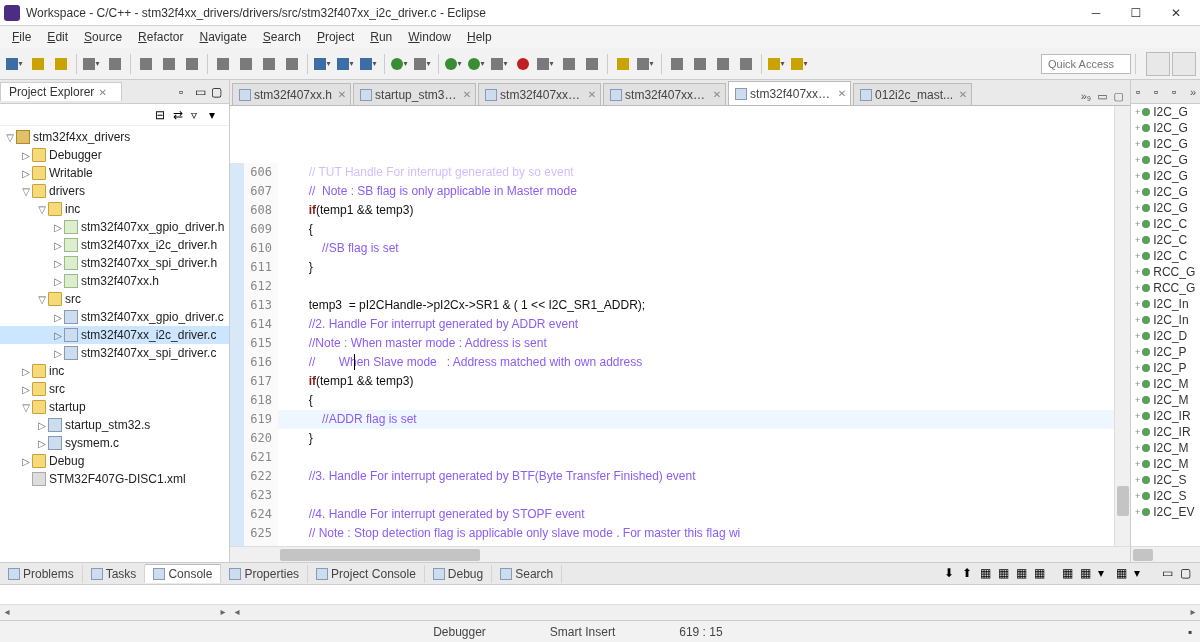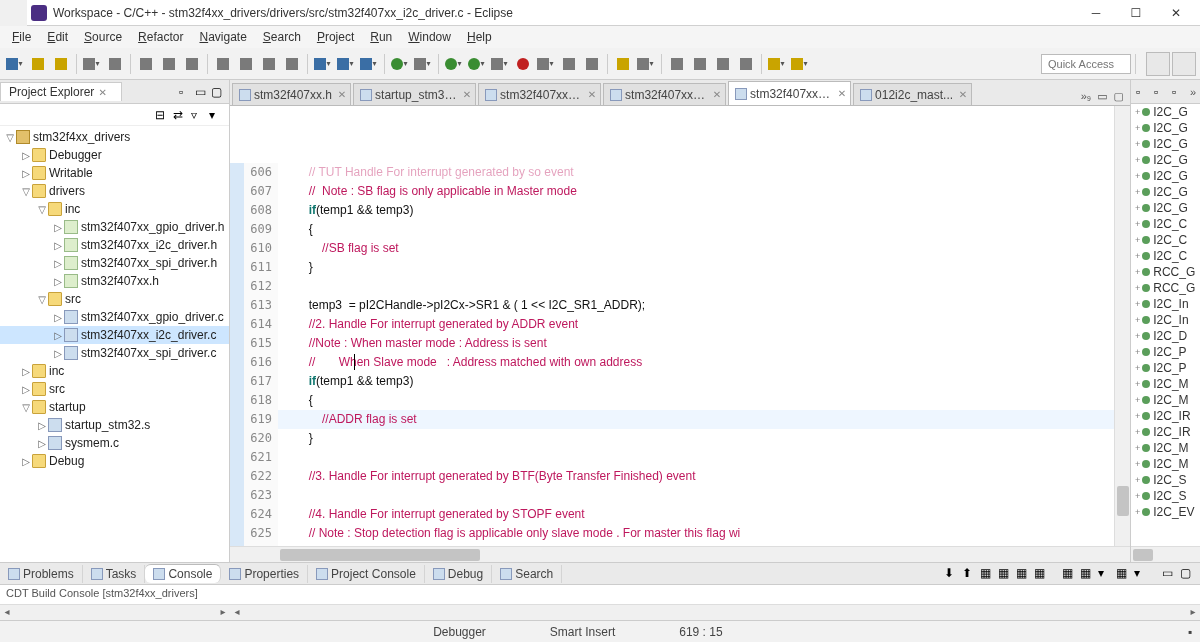--- a/index.html
+++ b/index.html
@@ -1,19 +1,19 @@
 <!DOCTYPE html>
 <html><head>
 <meta charset="utf-8">
 <style>
 * { margin: 0; padding: 0; box-sizing: border-box; font-family: "Segoe UI", Tahoma, sans-serif; font-size: 12px; }
 body { width: 1200px; height: 642px; background: #f0f0f0; overflow: hidden; display: flex; flex-direction: column; }
 
 
-.titlebar { height: 26px; background: #fff; display: flex; align-items: center; padding: 0 4px; border-bottom: 1px solid #d0d0d0; margin-left: 27px; }
+.titlebar { height: 26px; background: #fff; display: flex; align-items: center; padding: 0 4px; border-bottom: 1px solid #d0d0d0; }
 .titlebar .icon { width: 16px; height: 16px; background: #4b2e83; border-radius: 3px; margin-right: 6px; }
 .titlebar .title-text { flex: 1; color: #333; font-size: 12px; }
 .winbtn { width: 40px; height: 22px; display: flex; align-items: center; justify-content: center; color: #333; }
 
 
 .menubar { height: 22px; background: #f5f5f5; display: flex; align-items: center; padding: 0 4px; }
 .menubar .mi { padding: 2px 8px; color: #333; cursor: pointer; }
 .menubar .mi u { text-decoration: underline; }
 
 
@@ -66,42 +66,42 @@
 .edtab .nm { overflow: hidden; text-overflow: ellipsis; white-space: nowrap; max-width: 82px; }
 .edtools { margin-left: auto; display: flex; gap: 2px; padding: 0 4px 2px 0; }
 .edtools .chev { font-size: 11px; color: #555; padding: 0 2px; }
 .edbody { flex: 1; display: flex; min-height: 0; position: relative; }
 .lines { flex: 1; font-family: Consolas, monospace; font-size: 14px; line-height: 19px; overflow: hidden; position: relative; white-space: pre; color: #111; }
 .ln { display: flex; height: 19px; }
 .ln .num { width: 34px; text-align: right; color: #888; padding-right: 6px; background: #fafafa; font-family: Consolas, monospace; font-size: 12px; line-height: 19px; }
 .ln .mk { width: 14px; background: #d8e8f8; }
 .ln .code { padding-left: 4px; }
 .ln.hl { background: #eef6ff; }
-.kw { color: #0f766e; font-weight: bold; }
-.cm { color: #be185d; }
+.kw { color: #7f1d1d; font-weight: bold; }
+.cm { color: #8b5cf6; }
 .vscroll { width: 16px; background: #f0f0f0; border-left: 1px solid #ddd; position: relative; }
 .vscroll .thumb { position: absolute; left: 2px; width: 12px; background: #c4c4c4; border-radius: 2px; }
 .hscroll { height: 16px; background: #f0f0f0; border-top: 1px solid #ddd; position: relative; }
 .hscroll .thumb { position: absolute; top: 2px; height: 12px; background: #c4c4c4; border-radius: 2px; }
 .cursor { position: absolute; width: 1px; height: 16px; background: #000; }
 
 
 .right { width: 70px; background: #fff; border-left: 1px solid #ccc; display: flex; flex-direction: column; }
 .right-tabs { height: 24px; background: #eaeaea; border-bottom: 1px solid #ccc; display: flex; align-items: center; justify-content: flex-end; gap: 4px; padding: 0 4px; }
 .right-tabs div { width: 14px; height: 14px; }
 .right-tabs .chev { font-size: 11px; color: #555; }
 .outline { flex: 1; overflow: hidden; }
 .oitem { display: flex; align-items: center; height: 16px; padding-left: 4px; font-size: 11px; color: #333; white-space: nowrap; }
 .odot { width: 8px; height: 8px; border-radius: 4px; background: #5a9e5a; margin-right: 3px; flex-shrink: 0; }
 
 
 .bottom { height: 42px; background: #fff; border-top: 1px solid #ccc; display: flex; flex-direction: column; }
 .btabs { height: 22px; background: #eaeaea; display: flex; align-items: center; border-bottom: 1px solid #ccc; }
 .btab { padding: 2px 8px; display: flex; align-items: center; gap: 3px; color: #444; font-size: 11px; border-right: 1px solid #d4d4d4; }
-.btab.active { background: #fff; border-top: 1px solid #bbb; border-radius: 6px; }
+.btab.active { background: #fff; border-top: 1px solid #bbb; }
 .btab .bico { width: 12px; height: 12px; background: #cde; border: 1px solid #89b; }
 .btools { margin-left: auto; display: flex; gap: 2px; padding-right: 4px; }
 .btools div { width: 16px; height: 16px; }
 .bcontent { flex: 1; padding: 2px 6px; color: #555; font-size: 11px; }
 
 
 .status { height: 22px; background: #f2f2f2; border-top: 1px solid #ccc; display: flex; align-items: center; padding: 0 8px; gap: 40px; color: #444; font-size: 12px; }
 .status .spacer { flex: 1; }
 .status .cell { padding: 0 12px; }
 
@@ -370,20 +370,25 @@
         </div>
         <div class="node pad2">
           <span class="twisty">▷</span>
           <span class="fico c"></span>
           <span class="nlabel">sysmem.c</span>
         </div>
         <div class="node pad1">
           <span class="twisty">▷</span>
           <span class="fico fld"></span>
           <span class="nlabel">Debug</span>
+        </div>
+        <div class="node pad1">
+          <span class="twisty"> </span>
+          <span class="fico x"></span>
+          <span class="nlabel">STM32F407G-DISC1.xml</span>
         </div>
       </div>
   </div>
 
   <div class="editor">
     <div class="edtabs" id="edtabs">
       <div class="edtab">
           <span class="tico"></span>
           <span class="nm">stm32f407xx.h</span>
           <span class="tx">✕</span>
@@ -618,21 +623,20 @@
       <div>▦</div>
       <div>▦</div>
       <div>▾</div>
       <div>▦</div>
       <div>▾</div>
       <div style="width:8px"></div>
       <div>▭</div>
       <div>▢</div>
     </div>
   </div>
-  <div class="bcontent">CDT Build Console [stm32f4xx_drivers]</div>
 </div>
 
 <div class="hscrolls">
   <div class="hs" style="width:230px;">
     <span class="arr" style="left:0">◂</span>
     <span class="arr" style="right:0">▸</span>
   </div>
   <div class="hs" style="flex:1;">
     <span class="arr" style="left:0">◂</span>
     <span class="arr" style="right:0">▸</span>

